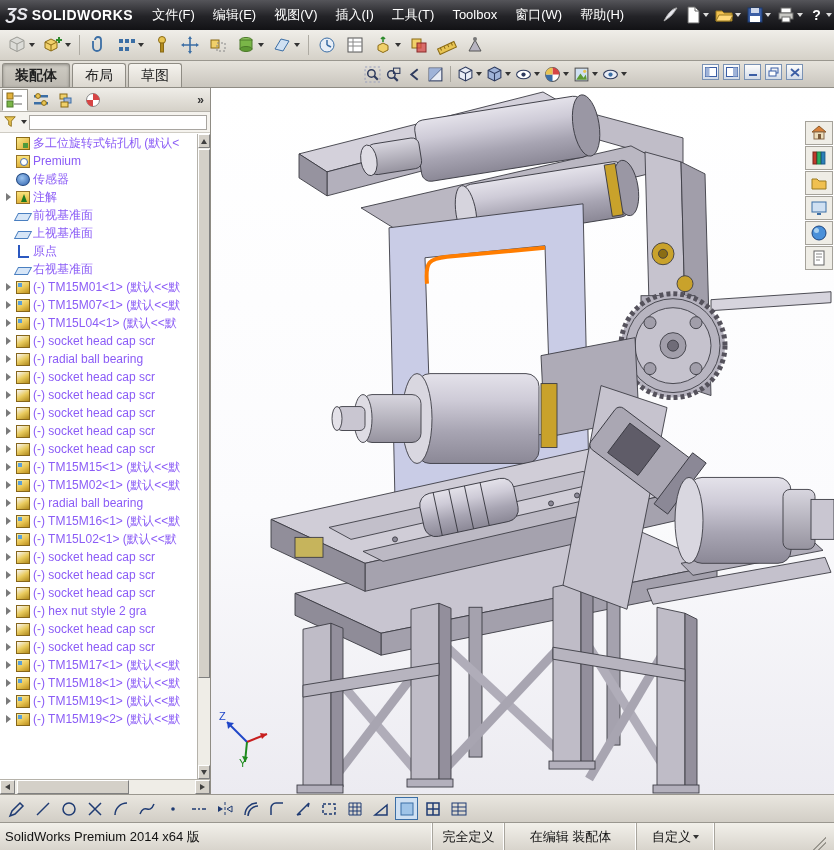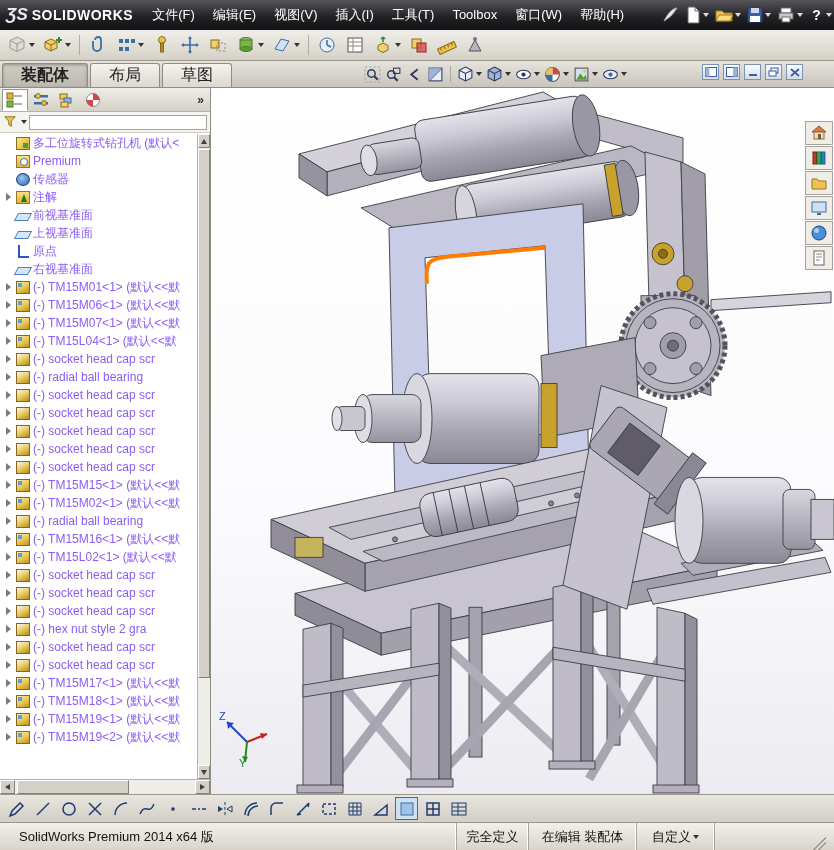--- a/index.html
+++ b/index.html
@@ -29,21 +29,21 @@
   
   .toolbar2{position:absolute;top:30px;left:0;right:0;height:31px;
     background:linear-gradient(#f0eee9,#d5d1c8);border-bottom:1px solid #9a978f;
     display:flex;align-items:center;padding-left:4px;gap:2px;}
   .tbtn{height:26px;display:flex;align-items:center;padding:0 2px;border:1px solid transparent;}
   .tsep{width:1px;height:20px;background:#aeaba3;margin:0 3px;}
 
   
   .tabrow{position:absolute;top:61px;left:0;right:0;height:26px;
     background:linear-gradient(#e6e3dc,#c9c5bd);display:flex;align-items:flex-end;}
-  .tab{height:24px;padding:0 18px;font-size:16px;display:flex;align-items:center;
+  .tab{height:24px;padding:0 12px;font-size:14px;display:flex;align-items:center;
     border:1px solid #8f8c84;border-bottom:none;margin-left:2px;border-radius:3px 3px 0 0;
     background:linear-gradient(#f5f3ee,#dcd8d0);color:#222;white-space:nowrap;cursor:default;}
   .tab[data-active="true"]{background:linear-gradient(#cfccc4,#bcb8b0);font-weight:bold;
     box-shadow:inset 0 1px 3px rgba(0,0,0,.3);}
   .headsup{position:absolute;left:363px;top:2px;height:22px;display:flex;align-items:center;gap:2px;}
   .hbtn{display:flex;align-items:center;height:20px;padding:0 1px;}
   .hsep{width:1px;height:16px;background:#a8a59d;margin:0 3px;}
   .docctl{position:absolute;left:702px;top:3px;display:flex;align-items:center;gap:4px;}
   .dbtn{width:17px;height:16px;display:flex;align-items:center;justify-content:center;
     background:linear-gradient(#fdfdfd,#d4dce8);border:1px solid #7a92b4;}
@@ -117,21 +117,21 @@
     display:flex;align-items:center;padding-left:5px;gap:3px;}
   .skbtn{width:23px;height:23px;display:flex;align-items:center;justify-content:center;border:1px solid transparent;}
   .skbtn[data-active="true"]{border-color:#3b6ea5;background:#cfe0f2;}
 
   
   .statusbar{position:absolute;top:822px;left:0;right:0;height:28px;
     background:linear-gradient(#f2f0ea,#d8d4cc);border-top:1px solid #9a978f;
     display:flex;align-items:stretch;font-size:13px;color:#111;}
   .ss{display:flex;align-items:center;padding:0 8px;white-space:nowrap;}
   .ss.sep{border-left:1px solid #a8a59d;box-shadow:-1px 0 0 #fff;}
-  .ss-left{flex:1;padding-left:19px;}
+  .ss-left{flex:1;padding-left:5px;}
   .grip{margin-left:auto;width:14px;height:14px;align-self:flex-end;
     background:linear-gradient(135deg,transparent 50%,#9a978f 50%,#9a978f 58%,transparent 58%,transparent 70%,#9a978f 70%,#9a978f 78%,transparent 78%);}
 </style>
 </head>
 <body>
 
 <div class="app">
 
   <div class="titlebar">
     <div class="logo">
@@ -515,25 +515,20 @@
             <span class="ti" data-icon="plane"></span>
             <span class="tlbl">右视基准面</span>
           </div>
 
           <div class="trow">
             <span class="arr" data-arrow="true"></span>
             <span class="ti" data-icon="component"></span>
             <span class="tlbl">(-) TM15M01&lt;1&gt; (默认&lt;&lt;默</span>
           </div>
 
-          <div class="trow">
-            <span class="arr" data-arrow="true"></span>
-            <span class="ti" data-icon="component"></span>
-            <span class="tlbl">(-) TM15M06&lt;1&gt; (默认&lt;&lt;默</span>
-          </div>
 
           <div class="trow">
             <span class="arr" data-arrow="true"></span>
             <span class="ti" data-icon="component"></span>
             <span class="tlbl">(-) TM15M07&lt;1&gt; (默认&lt;&lt;默</span>
           </div>
 
           <div class="trow">
             <span class="arr" data-arrow="true"></span>
             <span class="ti" data-icon="component"></span>
@@ -975,21 +970,21 @@
         <svg width="20" height="20" viewBox="0 0 20 20" fill="none" stroke="#1f3b73">
           <rect x="3" y="4" width="14" height="12"></rect>
           <path d="M3,8 h14 M3,12 h14 M9,4 v12"></path>
         </svg>
       </span>
   </div>
 
   <div class="statusbar">
     <span class="ss ss-left">SolidWorks Premium 2014 x64 版</span>
     <span class="ss sep" style="width:72px;justify-content:center;">完全定义</span>
-    <span class="ss sep" style="width:108px;justify-content:center;">在编辑 装配体</span>
+    <span class="ss sep" style="width:132px;justify-content:center;">在编辑 装配体</span>
     <span class="ss sep" style="width:78px;justify-content:center;">
       <span>自定义</span>
       <span class="caret"></span>
     </span>
     <span class="ss sep" style="width:120px;">
       <span class="grip"></span>
     </span>
   </div>
 
 </div>

